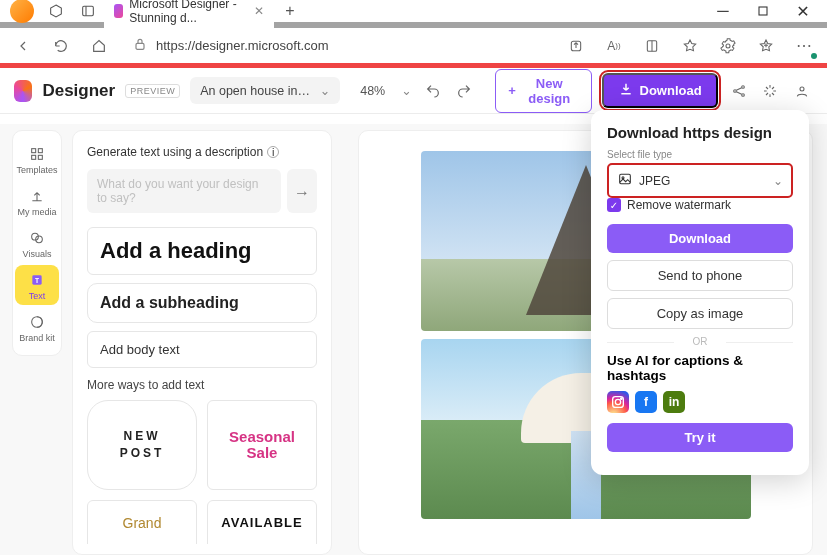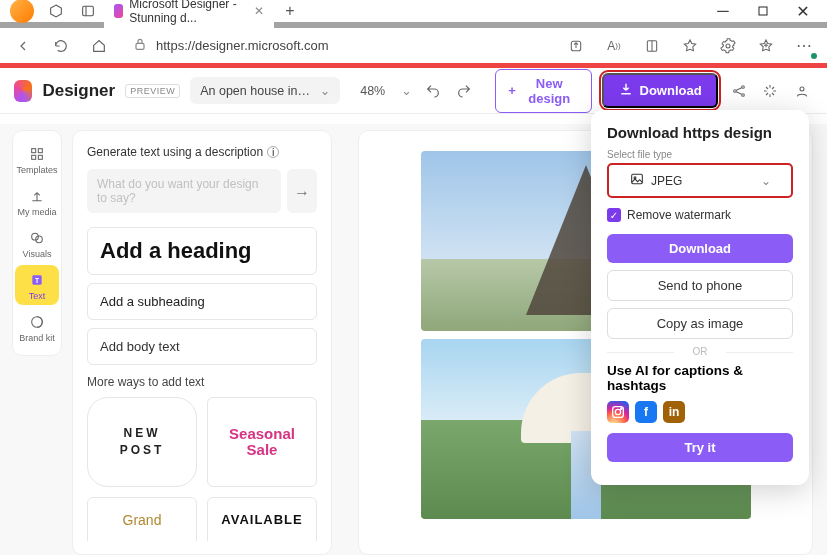--- a/index.html
+++ b/index.html
@@ -38,21 +38,21 @@
 .rail-item.active { background: #fde047; color: #7c3aed; }
 .rail-item .ri { width: 18px; height: 18px; display: flex; align-items: center; justify-content: center; }
 
 .leftpanel { position: absolute; left: 72px; top: 6px; width: 260px; bottom: 0; background: #fff; border: 1px solid #eee; border-radius: 10px; padding: 14px; overflow: hidden; }
 .gen-label { font-size: 12px; color: #333; display: flex; align-items: center; gap: 4px; margin-bottom: 10px; }
 .gen-row { display: flex; gap: 6px; margin-bottom: 14px; }
 .gen-input { flex: 1; background: #f4f4f4; border-radius: 6px; padding: 8px 10px; font-size: 12px; color: #c0c0c0; }
 .gen-go { width: 30px; background: #f4f4f4; border-radius: 6px; display: flex; align-items: center; justify-content: center; color: #777; }
 .txt-btn { border: 1px solid #e6e6e6; border-radius: 6px; padding: 10px 12px; margin-bottom: 8px; cursor: pointer; }
 .h1 { font-size: 22px; font-weight: 800; color: #111; }
-.h2 { font-size: 13px; font-weight: 400; color: #222; }
+.h2 { font-size: 16px; font-weight: 700; color: #222; border-radius: 10px; }
 .body { font-size: 13px; color: #333; }
 .more-label { font-size: 12px; color: #444; margin: 10px 0 8px; }
 .tmpl-grid { display: grid; grid-template-columns: 1fr 1fr; gap: 10px; }
 .tmpl { height: 90px; border: 1px solid #e6e6e6; border-radius: 6px; display: flex; align-items: center; justify-content: center; text-align: center; }
 .tmpl.newpost { font-size: 12px; letter-spacing: 3px; font-weight: 700; color: #222; line-height: 1.4; border-radius: 21px; }
 .tmpl.seasonal { font-family: cursive; font-weight: 700; color: #d63384; font-size: 15px; line-height: 1.1; }
 .tmpl.grand { font-family: Georgia, serif; color: #b08830; font-size: 14px; }
 .tmpl.available { font-weight: 900; letter-spacing: 1px; font-size: 13px; color: #111; }
 .tmpl-grid.bottom { height: 44px; overflow: hidden; }
 .tmpl-grid.bottom .tmpl { height: 80px; align-items: flex-start; padding-top: 14px; }
@@ -62,36 +62,36 @@
 .photo { width: 100%; border-radius: 4px; }
 .eiffel { height: 180px; background: linear-gradient(to bottom,#9fc5e8 0%,#cfe2f3 60%,#b7c8a8 60%,#8fa77a 100%); position: relative; margin-bottom: 8px; overflow: hidden; }
 .eiffel::before { content:""; position:absolute; left:50%; top:14px; transform:translateX(-50%); width:0; height:0; border-left:60px solid transparent; border-right:60px solid transparent; border-bottom:150px solid rgba(80,70,60,.85); }
 .taj { height: 180px; background: linear-gradient(to bottom,#a8d5f0 0%,#d9ecf7 45%,#7aa86c 45%,#5c8a4f 100%); position: relative; overflow: hidden; }
 .taj::before { content:""; position:absolute; left:50%; top:34px; transform:translateX(-50%); width:130px; height:70px; background:#f5f0e6; border-radius:60px 60px 4px 4px; }
 .taj::after { content:""; position:absolute; left:50%; bottom:0; transform:translateX(-50%); width:30px; height:88px; background: linear-gradient(#cfe2f3,#9fc5e8); }
 
 .dl-panel { position: absolute; right: 18px; top: 110px; width: 218px; background: #fff; border-radius: 12px; box-shadow: 0 6px 30px rgba(0,0,0,.18); padding: 14px 16px 16px; z-index: 50; }
 .dl-title { font-size: 15px; font-weight: 700; color: #222; margin-bottom: 8px; }
 .dl-label { font-size: 10px; color: #888; margin-bottom: 3px; }
-.ft-select { border: 2px solid #c22; border-radius: 5px; padding: 6px 20px; display: flex; align-items: center; gap: 6px; font-size: 12px; color: #333; margin-bottom: 10px; }
+.ft-select { border: 2px solid #c22; border-radius: 5px; padding: 6px 8px; display: flex; align-items: center; gap: 6px; font-size: 12px; color: #333; }
 .ft-select .chev { margin-left: auto; color: #888; }
 .chk-row { display: flex; align-items: center; gap: 6px; font-size: 12px; color: #333; margin-bottom: 12px; }
 .chk { width: 14px; height: 14px; border-radius: 3px; background: #7c3aed; display: flex; align-items: center; justify-content: center; color: #fff; font-size: 10px; }
 .dl-btn { border-radius: 6px; padding: 7px 0; text-align: center; font-size: 13px; margin-bottom: 7px; cursor: pointer; }
 .dl-primary { background: #8b5cf6; color: #fff; font-weight: 600; }
 .dl-ghost { border: 1px solid #ddd; color: #333; }
 .or { text-align: center; font-size: 10px; color: #bbb; margin: 4px 0 6px; position: relative; }
 .or::before, .or::after { content:""; position:absolute; top:50%; width:36%; height:1px; background:#eee; }
 .or::before { left:0; } .or::after { right:0; }
 .ai-title { font-size: 13.5px; font-weight: 700; color: #000000; margin-bottom: 8px; }
 .social { display: flex; gap: 6px; margin-bottom: 10px; }
 .soc { width: 22px; height: 22px; border-radius: 5px; display: flex; align-items: center; justify-content: center; color: #fff; font-size: 12px; font-weight: 700; }
 .ig { background: radial-gradient(circle at 30% 110%,#fdf497 0%,#fd5949 45%,#d6249f 60%,#285AEB 90%); }
 .fb { background: #1877f2; }
-.li { background: #a16207; }
+.li { background: #4d7c0f; }
 
 svg { width: 16px; height: 16px; }
 </style>
 </head>
 <body>
 
 <div class="titlebar">
   <div class="avatar"></div>
   <div class="icon-btn">
       <svg viewBox="0 0 24 24" fill="none" stroke="currentColor" stroke-width="1.6">

